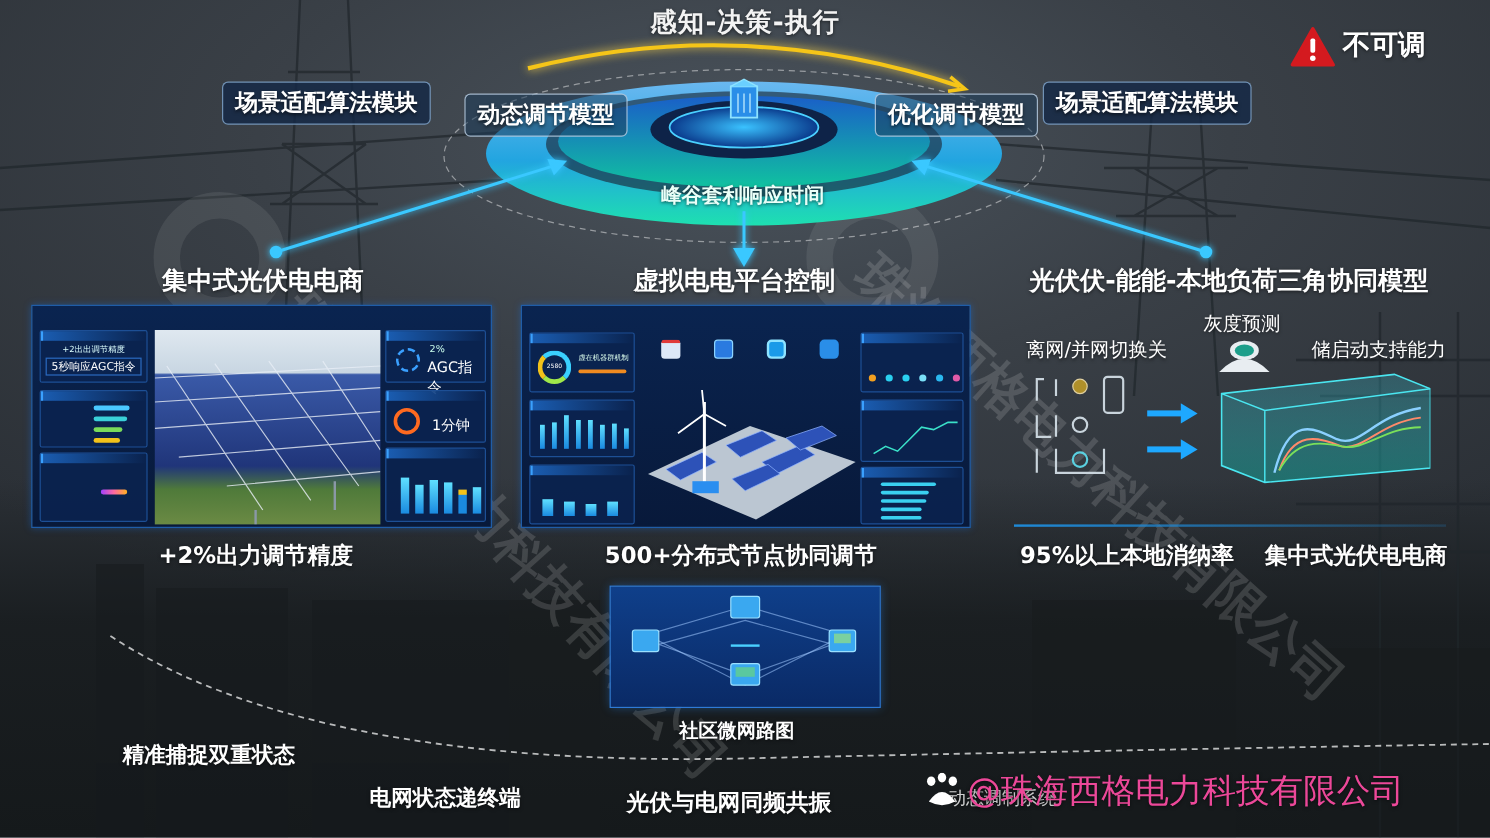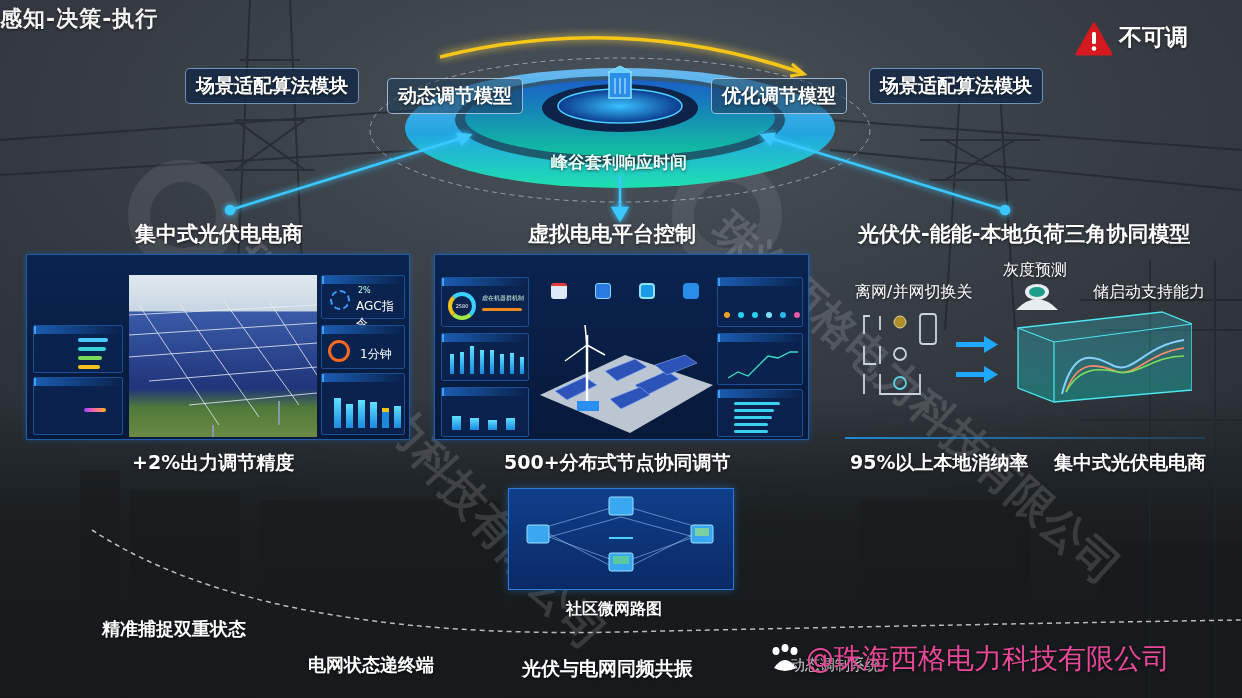--- a/index.html
+++ b/index.html
@@ -8,21 +8,21 @@
     background:
       radial-gradient(ellipse 900px 420px at 620px 120px,#4a535c 0%,#3a4047 45%,#2b3036 100%);
   }
   .bg-layer{position:absolute;inset:0;pointer-events:none}
   .ground{position:absolute;left:0;right:0;bottom:0;height:300px;
     background:linear-gradient(180deg,rgba(30,35,38,0) 0%,rgba(22,26,28,.8) 40%,#15191b 100%)}
   .abs{position:absolute}
   .txt{white-space:nowrap;text-shadow:0 1px 3px rgba(0,0,0,.6)}
 
   
-  .top-title{left:0;width:1242px;top:4px;font-size:22px;font-weight:bold;color:#f3f3f3;letter-spacing:1px}
+  .top-title{left:0;width:1242px;top:4px;text-align:center;font-size:22px;font-weight:bold;color:#f3f3f3;letter-spacing:1px}
   .warn{left:1075px;top:22px;display:flex;align-items:flex-start;gap:6px;font-size:23px;font-weight:bold}
   .tag-box{padding:4px 10px;border:1.5px solid rgba(200,220,240,.75);border-radius:5px;font-size:19px;font-weight:bold;
     background:rgba(30,60,90,.55)}
   .tag-box.dark{background:rgba(20,40,70,.8);border-color:rgba(150,190,230,.7)}
 
   .section-title{font-size:21px;font-weight:bold;color:#fff}
   .metric{font-size:19px;font-weight:bold}
 
   
   .panel{border:1px solid #1f5da8;background:linear-gradient(180deg,#0a2450 0%,#08193a 100%);box-shadow:0 0 6px rgba(20,120,255,.35)}
@@ -104,41 +104,46 @@
     <line x1="265" y1="58" x2="265" y2="74" stroke="#cdf4ff"></line>
   </g>
 
   <path d="M80 37 Q 260 -8 440 52" fill="none" stroke="#f5c518" stroke-width="3.5" style="filter:drop-shadow(0 0 4px #ffd84a)"></path>
   <path d="M432 44 L444 54 L430 56" fill="none" stroke="#f5c518" stroke-width="3"></path>
 </svg>
 
 <div class="abs tag-box dark txt" style="left:185px;top:68px">场景适配算法模块</div>
 <div class="abs tag-box dark txt" style="left:869px;top:68px">场景适配算法模块</div>
 <div class="abs tag-box txt" style="left:387px;top:78px">动态调节模型</div>
-<div class="abs tag-box txt" style="left:711px;top:78px">优化调节模型</div>
+<div class="abs tag-box txt" style="left:729px;top:78px">优化调节模型</div>
 <div class="abs txt" style="left:551px;top:151px;font-size:17px;font-weight:bold;color:#eafff8">峰谷套利响应时间</div>
 
 <svg class="abs" style="left:0;top:0" width="1242" height="260">
   <g stroke="#3ac8ff" stroke-width="2.5" fill="#3ac8ff" style="filter:drop-shadow(0 0 3px #3ac8ff)">
     <line x1="230" y1="210" x2="462" y2="138"></line>
     <path d="M470 135 L458 134 L462 144 Z"></path>
     <circle cx="230" cy="210" r="4"></circle>
     <line x1="620" y1="176" x2="620" y2="214"></line>
     <path d="M613 208 L627 208 L620 220 Z"></path>
     <line x1="1005" y1="210" x2="770" y2="138"></line>
     <path d="M762 135 L774 134 L770 144 Z"></path>
     <circle cx="1005" cy="210" r="4"></circle>
   </g>
 </svg>
 
 <div class="abs section-title txt" style="left:135px;top:220px">集中式光伏电电商</div>
 <div class="abs section-title txt" style="left:528px;top:220px">虚拟电电平台控制</div>
 <div class="abs section-title txt" style="left:858px;top:220px">光伏伏-能能-本地负荷三角协同模型</div>
 
 <div class="abs panel" style="left:26px;top:254px;width:384px;height:186px">
+  <div class="card" style="left:6px;top:20px;width:90px;height:44px">
+    <div class="card-h"></div>
+    <div style="font-size:7px;text-align:center;margin-top:2px;color:#dff">+2出出调节精度</div>
+    <div style="font-size:9px;text-align:center;margin:2px 4px;border:1px solid #2a6ac0;color:#fff">5秒响应AGC指令</div>
+  </div>
   <div class="card" style="left:6px;top:70px;width:90px;height:48px">
     <div class="card-h"></div>
     <div class="hbar" style="left:44px;top:12px;width:30px;background:#4ac8ff"></div>
     <div class="hbar" style="left:44px;top:21px;width:28px;background:#3ad0d8"></div>
     <div class="hbar" style="left:44px;top:30px;width:24px;background:#7adb5a"></div>
     <div class="hbar" style="left:44px;top:39px;width:22px;background:#f2c21a"></div>
   </div>
   <div class="card" style="left:6px;top:122px;width:90px;height:58px">
     <div class="card-h"></div>
     <div class="hbar" style="left:50px;top:30px;width:22px;background:linear-gradient(90deg,#a040ff,#ff6aa0,#ffb020)"></div>

